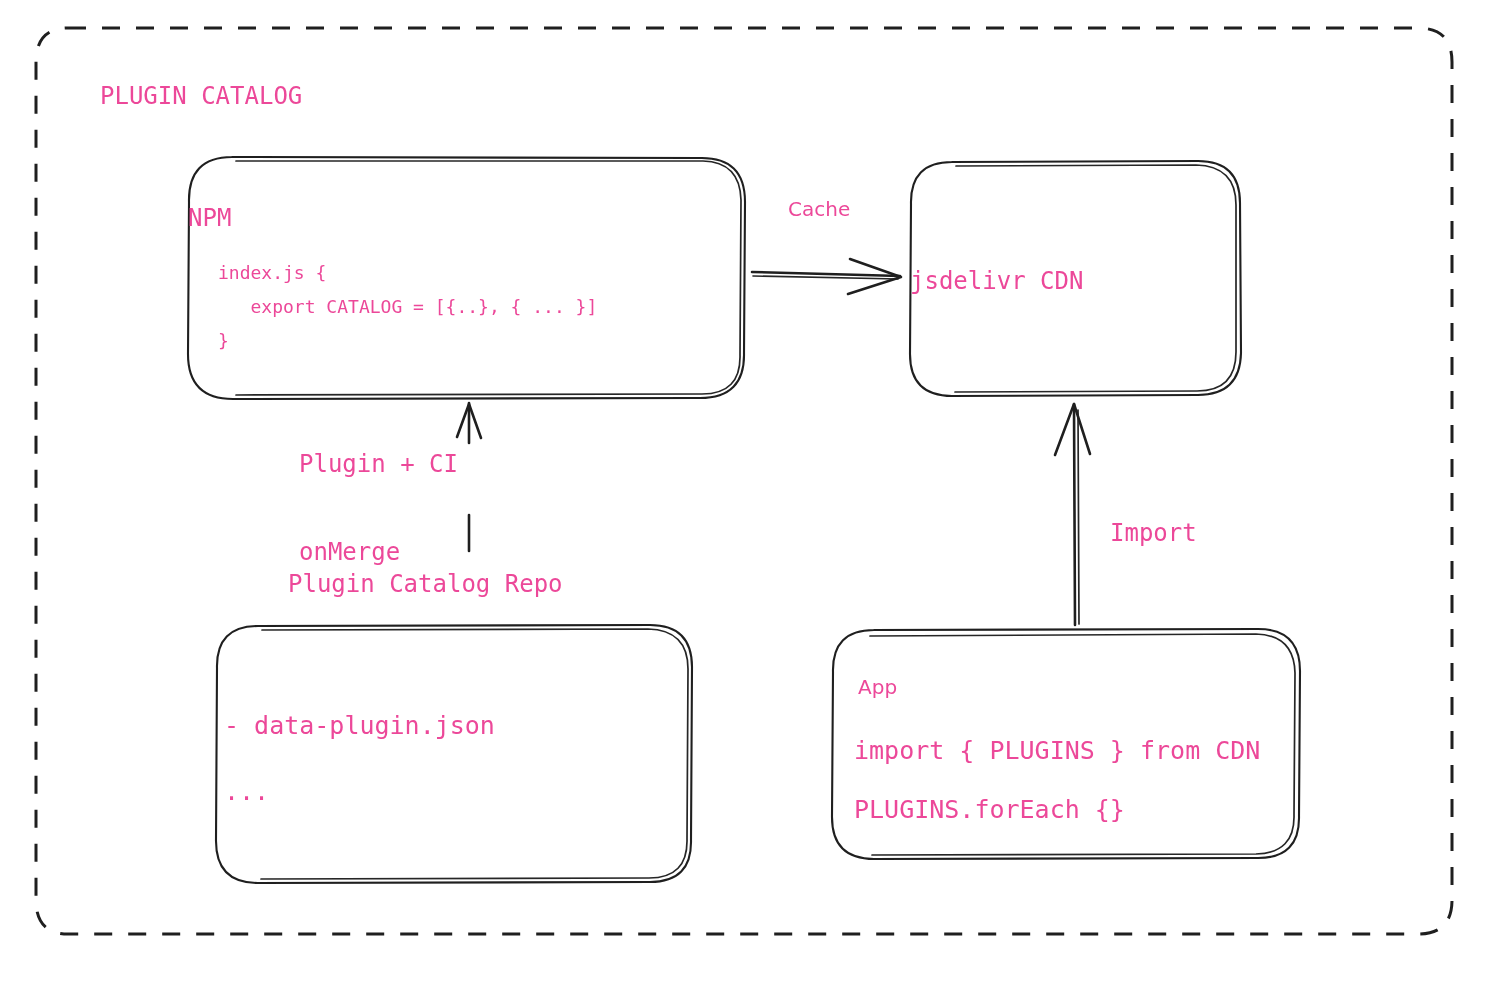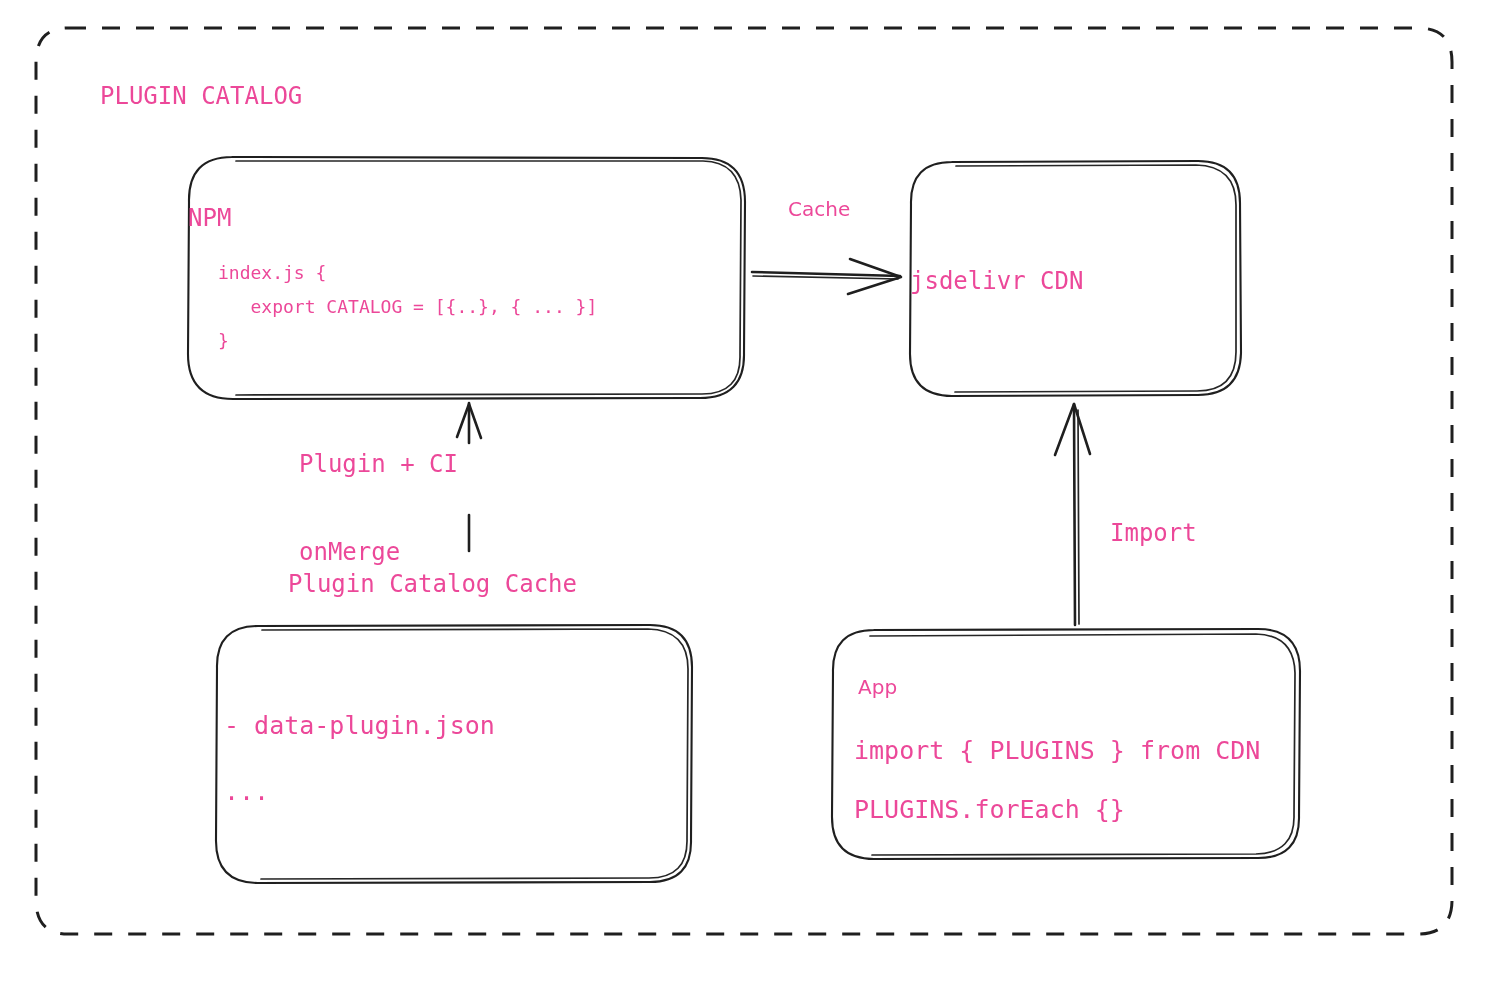--- a/index.html
+++ b/index.html
@@ -135,21 +135,21 @@
 
   <div class="txt sans" style="left:788px; top:197px;">Cache</div>
 
   <div style="position:absolute; left:299px; top:448px; width:340px;">
     <div class="txt mono-md center" style="left:0; top:0; width:340px;">Plugin + CI</div>
     <div class="txt mono-md center" style="left:0; top:40px; width:340px;margin-top:48px;">onMerge</div>
   </div>
 
   <div class="txt mono-md" style="left:1110px; top:517px;">Import</div>
 
-  <div class="txt mono-md" style="left:288px; top:568px;">Plugin Catalog Cache</div>
+  <div class="txt mono-md" style="left:288px; top:568px;">Plugin Catalog Repo</div>
 
   <div style="position:absolute; left:216px; top:626px; width:476px; height:257px;">
     <div class="txt mono-lg" style="left:8px; top:83px;">- data-plugin.json</div>
     <div class="txt mono-lg" style="left:8px; top:149px;">...</div>
   </div>
 
   <div style="position:absolute; left:832px; top:629px; width:468px; height:230px;">
     <div class="txt sans" style="left:26px; top:46px;">App</div>
     <div class="txt mono-lg" style="left:22px; top:105px;text-align:right;">import { PLUGINS } from CDN</div>
     <div class="txt mono-lg" style="left:22px; top:164px;">PLUGINS.forEach {}</div>

